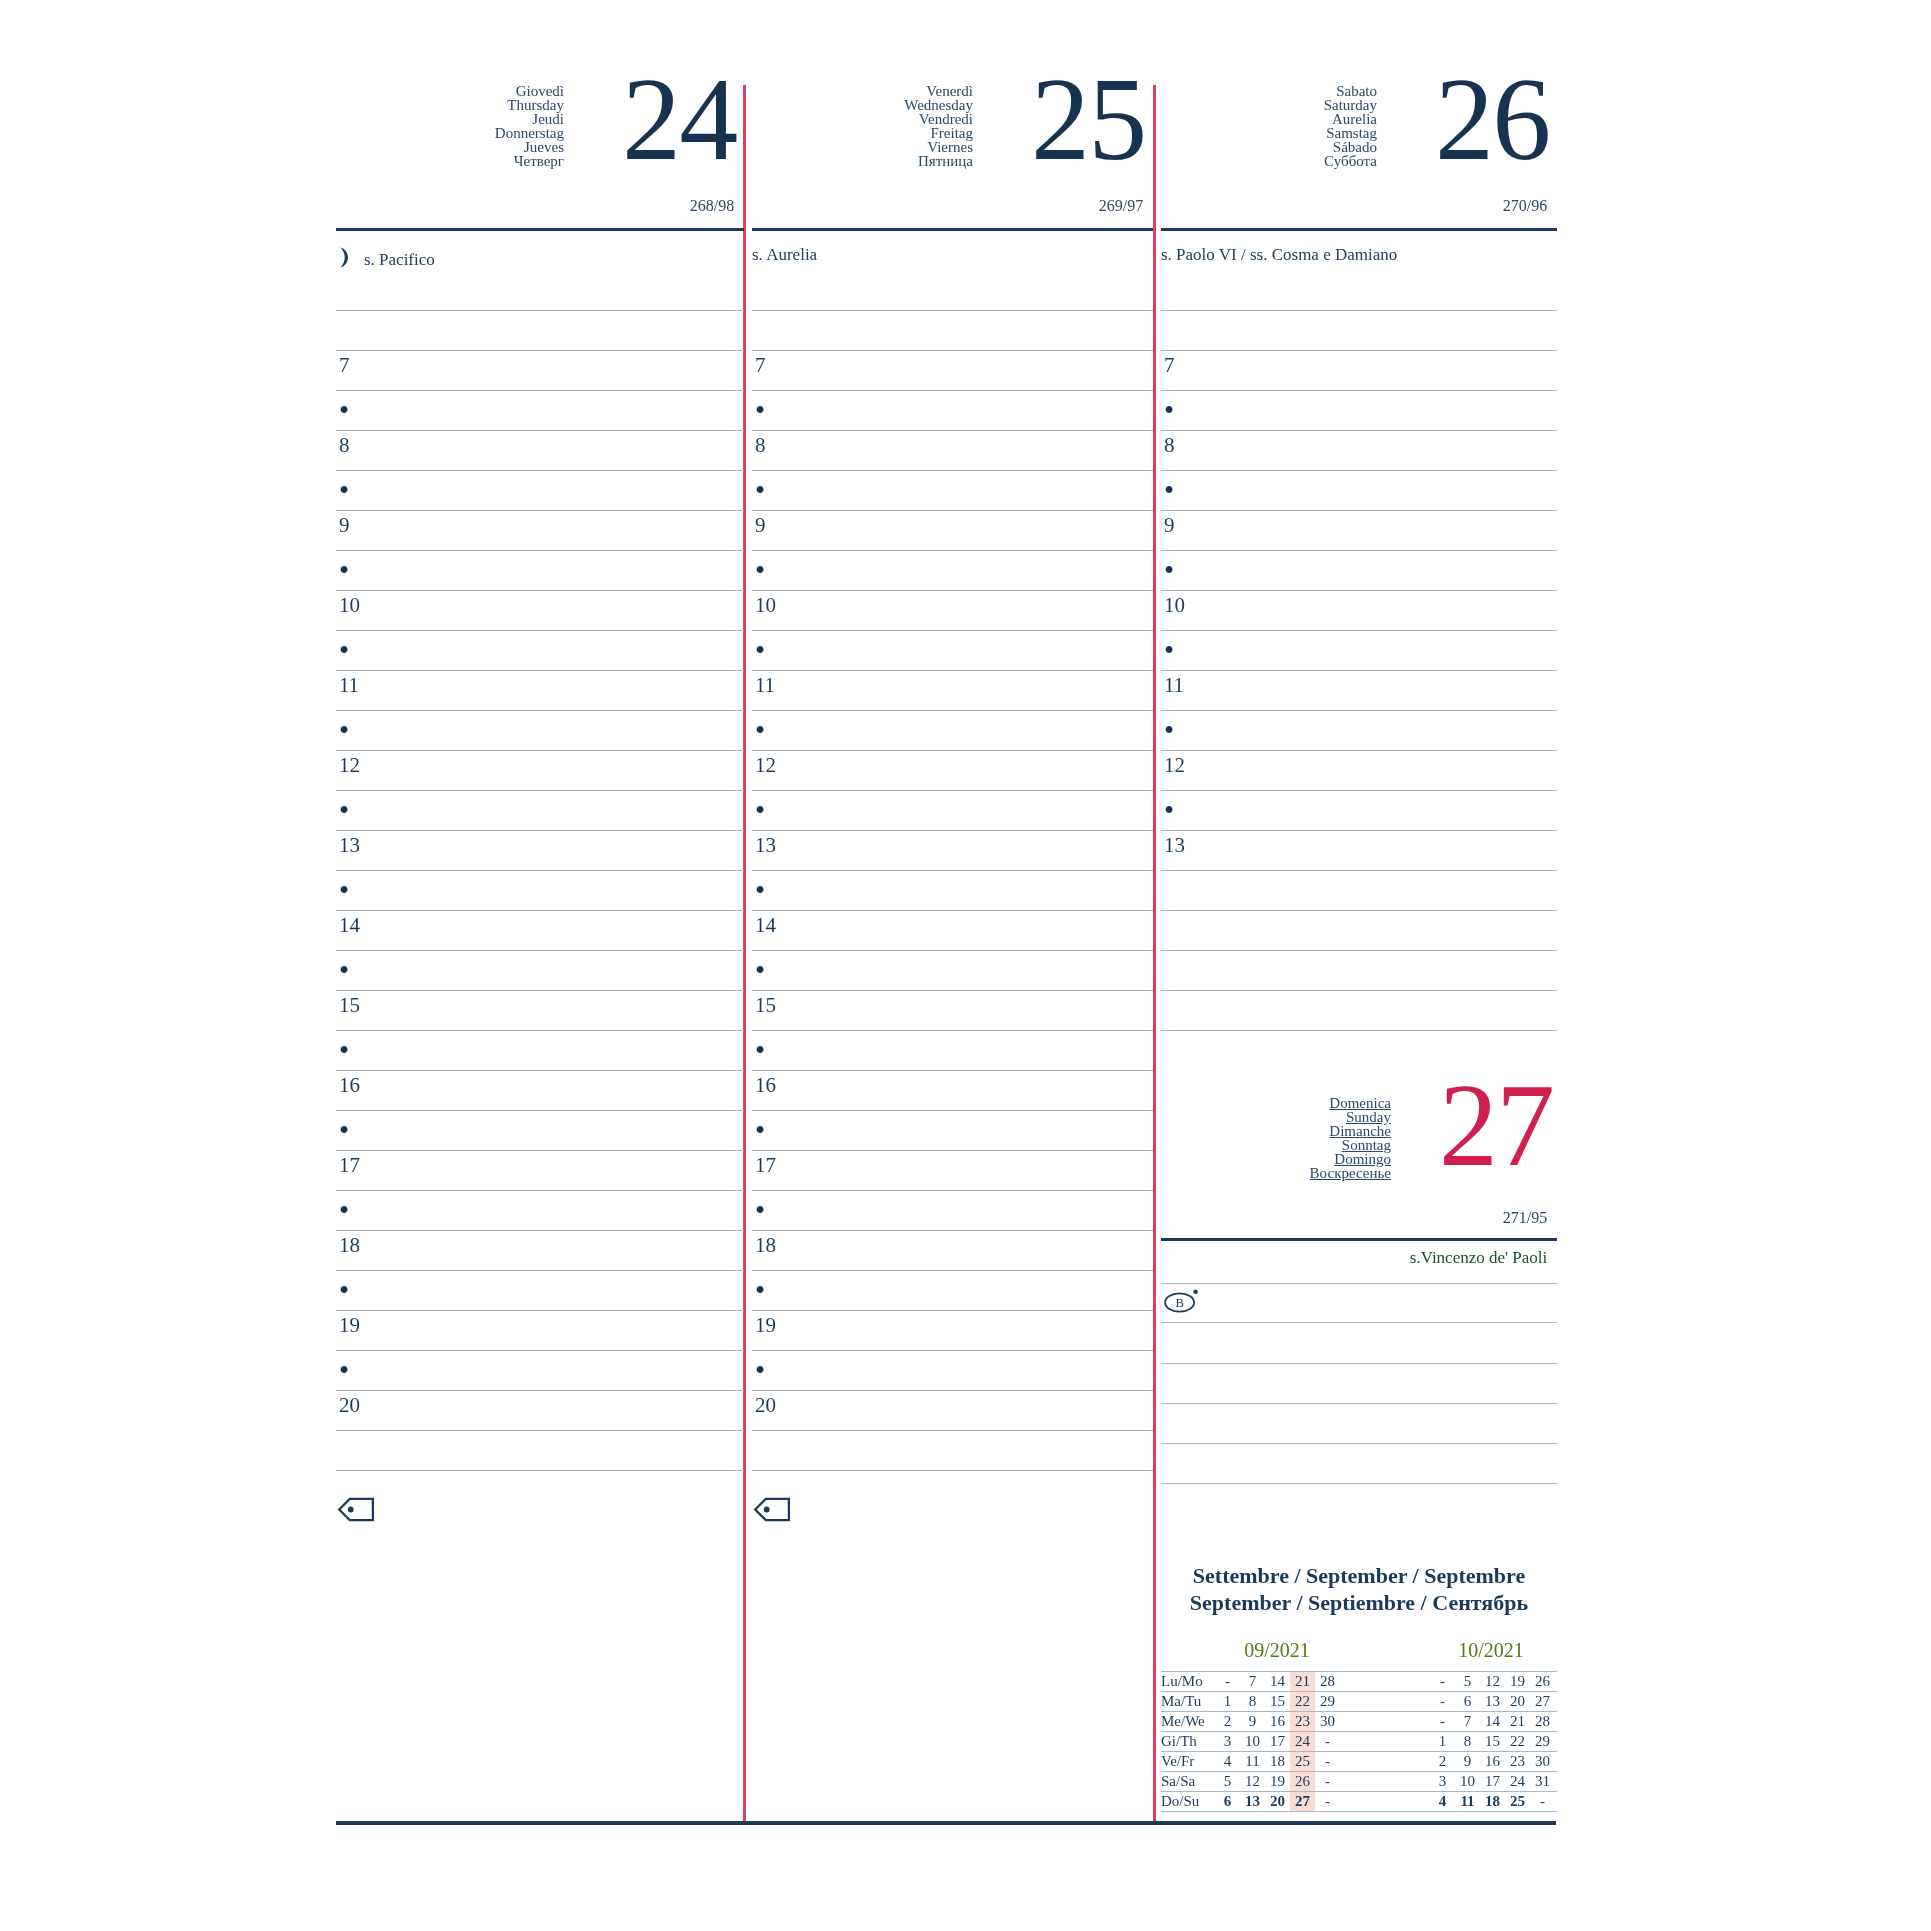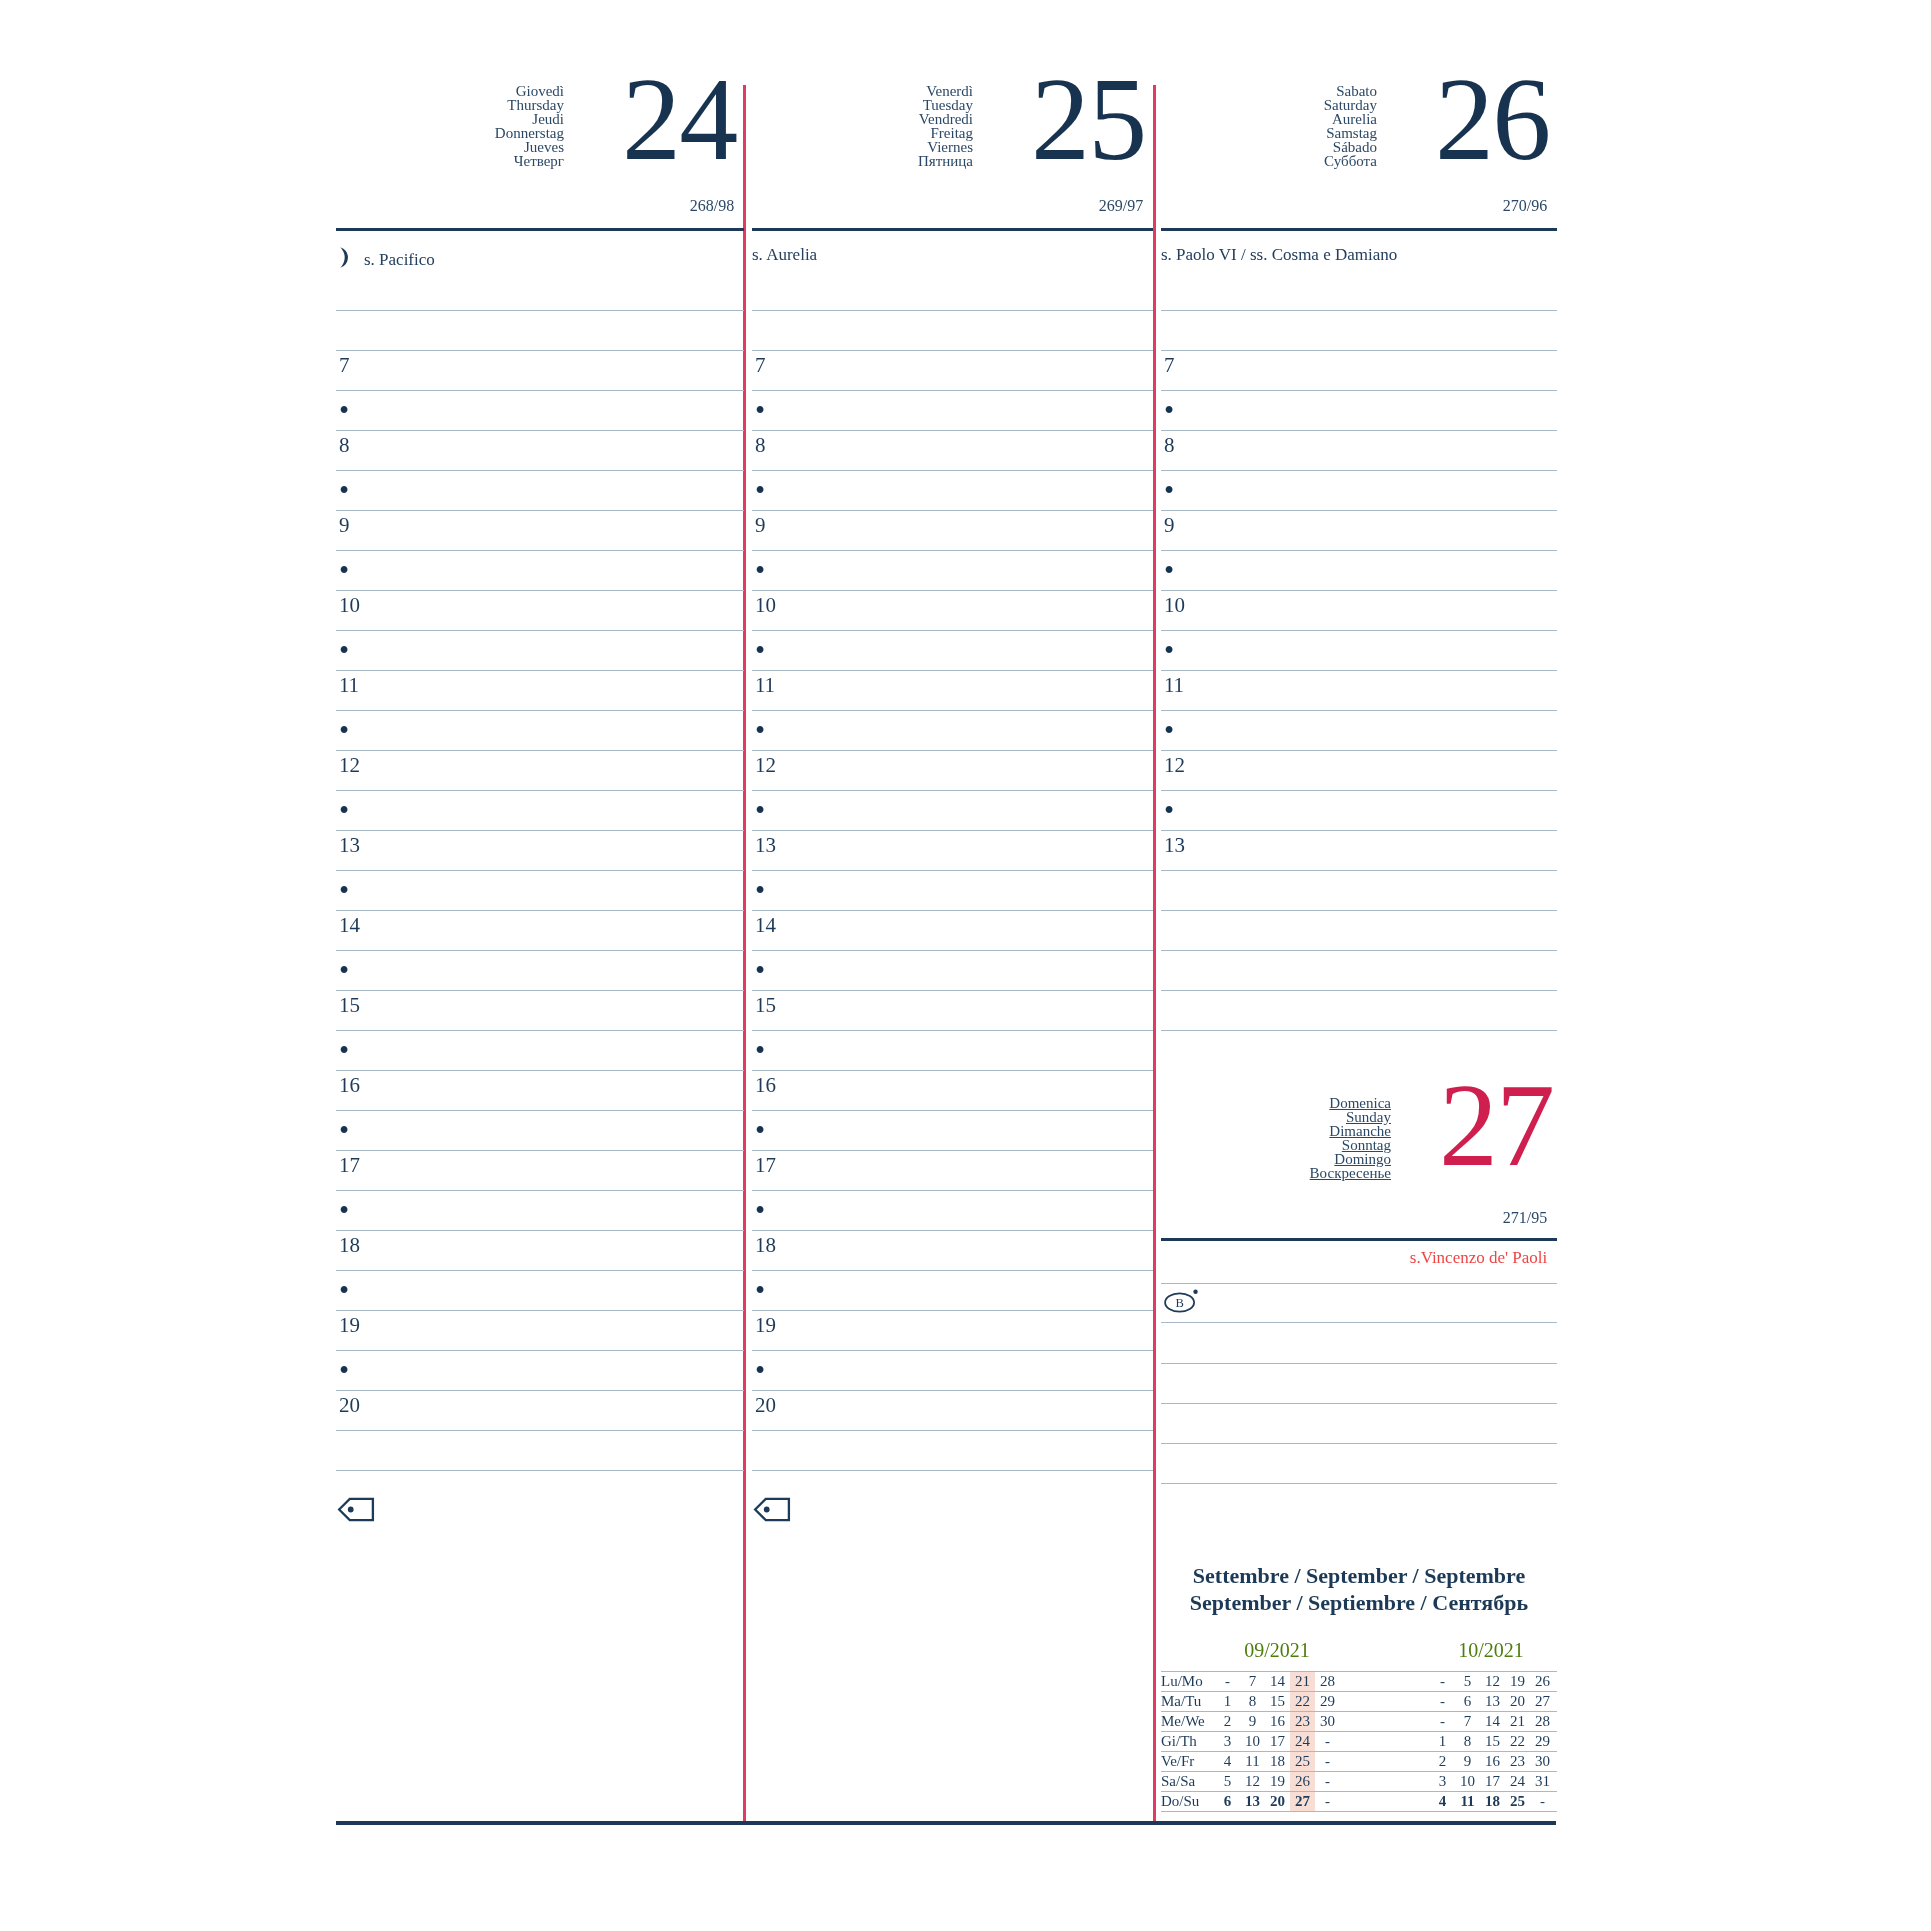--- a/index.html
+++ b/index.html
@@ -40,21 +40,21 @@
   .tag-icon{position:absolute;left:1px;top:1496px;}
 
   
   .sun-header{position:absolute;left:0;right:0;top:1040px;height:198px;
     border-bottom:3.9px solid #1c3a57;}
   .sun-header .day-names{top:56px;right:166px;text-decoration:underline;}
   .sun-header .day-num{top:27px;right:3.9px;color:#ce1f4e;}
   .sun-header .day-doy{bottom:10.6px;}
   .sun-saint{position:absolute;left:0;right:0;top:1242px;height:42px;box-sizing:border-box;
     border-bottom:1.7px solid #a9b8c6;text-align:right;padding:5.8px 9.7px 0 0;
-    font-size:17px;color:#ef4444;}
+    font-size:17px;color:#14532d;}
   .b-row{position:absolute;left:0;right:0;top:1283px;height:40px;box-sizing:border-box;
     border-bottom:1.5px solid #a9b8c6;padding:3.9px 0 0 1.9px;}
   .sun-extra{position:absolute;left:0;right:0;top:1324px;}
 
   
   .month-title{position:absolute;left:0;right:0;top:1562px;text-align:center;
     font-weight:bold;font-size:22px;line-height:27px;color:#1c3a57;}
   .cal{position:absolute;left:0;right:0;top:1639px;font-size:15px;color:#1d3b59;}
   .cal-head{display:flex;height:33px;box-sizing:border-box;border-bottom:1.5px solid #a9b8c6;
     align-items:flex-start;}
@@ -134,21 +134,21 @@
           <polygon class="stroke" stroke-width="2.4" points="2,14 13,3 37,3 37,25 13,25"></polygon>
           <circle class="fill" cx="14" cy="14" r="3"></circle>
         </svg>
     </div>
   </div>
 
   <div class="col" id="col-fri">
     <div class="day-header">
       <div class="day-names">
           <div>Venerdì</div>
-          <div>Tuesday</div>
+          <div>Wednesday</div>
           <div>Vendredi</div>
           <div>Freitag</div>
           <div>Viernes</div>
           <div>Пятница</div>
         </div>
       <div class="day-num">25</div>
       <div class="day-doy">269/97</div>
     </div>
     <div class="saint-row">
       <span>s. Aurelia</span>

